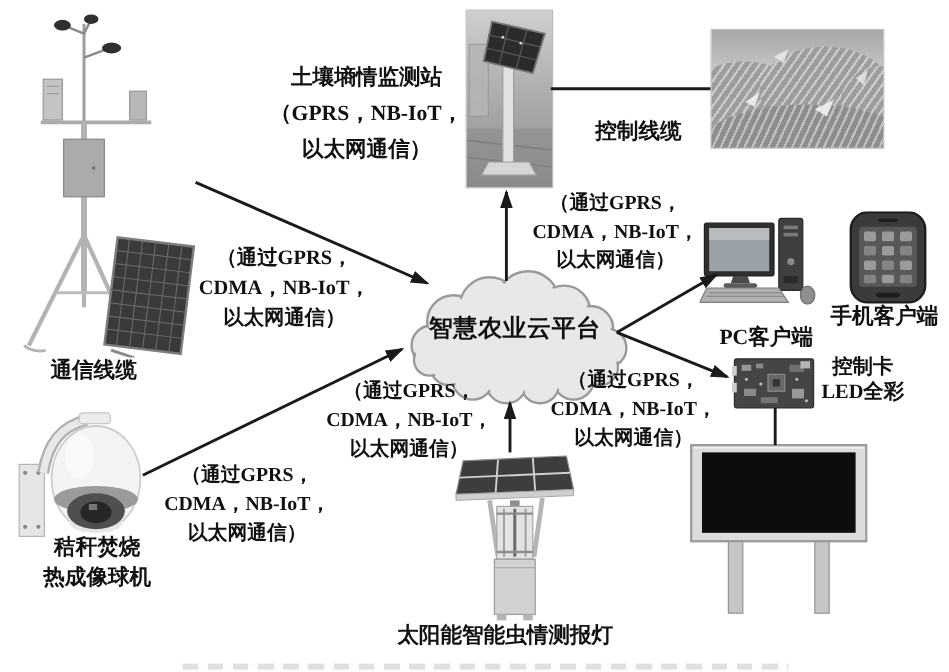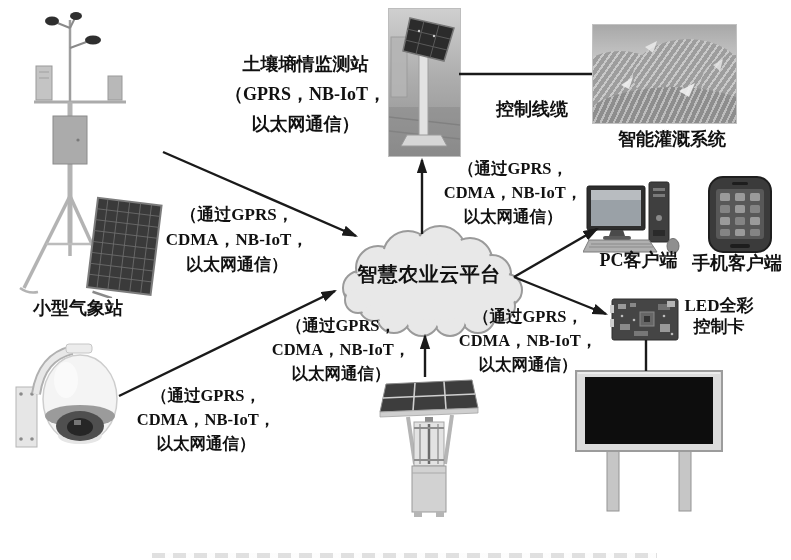--- a/index.html
+++ b/index.html
@@ -287,21 +287,20 @@
   </svg>
 
   <div class="lbl cap" style="left:203px;top:49px;width:205px;line-height:30px;">
     <div>土壤墒情监测站</div>
     <div>（GPRS，NB-IoT，</div>
     <div>以太网通信）</div>
   </div>
 
   <div class="lbl cap" style="left:475px;top:81px;width:114px;margin-top:16px;">控制线缆</div>
 
-  <div class="lbl cap" style="left:598px;top:127px;width:148px;">智能灌溉系统</div>
 
   <div class="lbl proto" style="left:423px;top:157px;">
     <div>（通过GPRS，</div>
     <div>CDMA，NB-IoT，</div>
     <div>以太网通信）</div>
   </div>
 
   <div class="lbl proto" style="left:142px;top:202px;width:190px;font-size:17px;line-height:25px;">
     <div>（通过GPRS，</div>
     <div>CDMA，NB-IoT，</div>
@@ -319,32 +318,37 @@
     <div>CDMA，NB-IoT，</div>
     <div>以太网通信）</div>
   </div>
 
   <div class="lbl proto" style="left:116px;top:384px;">
     <div>（通过GPRS，</div>
     <div>CDMA，NB-IoT，</div>
     <div>以太网通信）</div>
   </div>
 
-  <div class="lbl cap" style="left:18px;top:296px;width:120px;">小型气象站</div>
-
-
-  <div class="lbl cap" style="left:586px;top:248px;width:105px;">PC客户端</div>
+  <div class="lbl cap" style="left:18px;top:296px;width:120px;">通信线缆</div>
+
+  <div class="lbl cap" style="left:16px;top:444px;width:130px;">
+    <div>秸秆焚烧</div>
+    <div>热成像球机</div>
+  </div>
+
+  <div class="lbl cap" style="left:586px;top:269px;width:105px;">PC客户端</div>
 
   <div class="lbl cap" style="left:684px;top:251px;width:106px;">手机客户端</div>
 
   <div class="lbl cap" style="left:676px;top:295px;width:86px;font-size:17px;line-height:21px;">
+    <div>控制卡</div>
     <div>LED全彩</div>
-    <div>控制卡</div>
-  </div>
-
-
+  </div>
+
+
+  <div class="lbl cap" style="left:326px;top:517px;width:190px;">太阳能智能虫情测报灯</div>
 
 
   <div class="lbl" style="left:350px;top:261px;width:158px;font-size:20px;line-height:26px;letter-spacing:0.5px;">智慧农业云平台</div>
 
   <div class="caption-strip" style="left:152px;top:553px;width:505px;height:5px;"></div>
 
 </div>
 
 </body></html>

